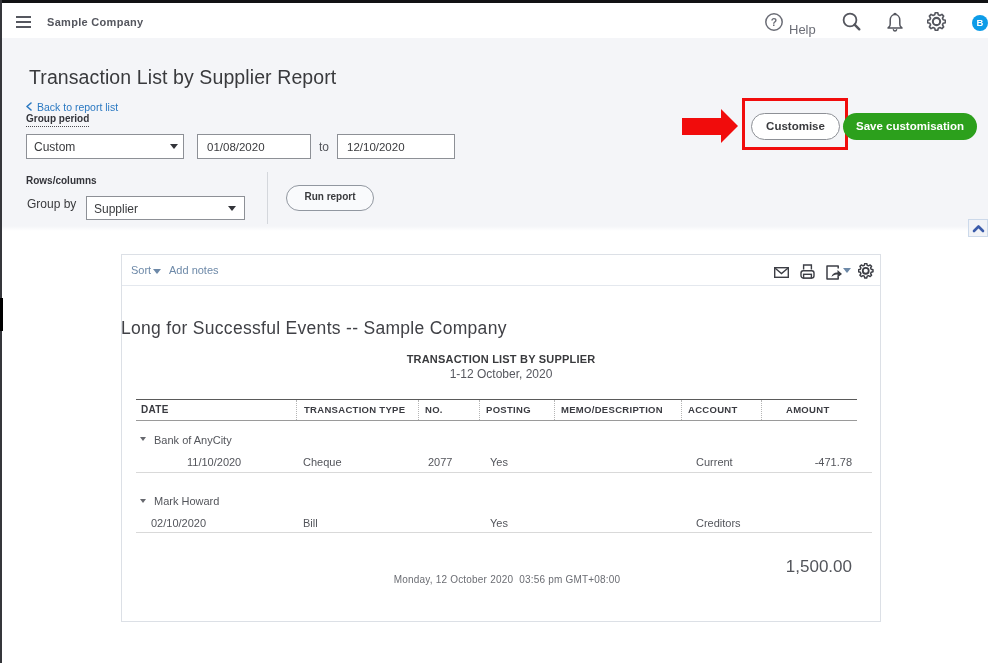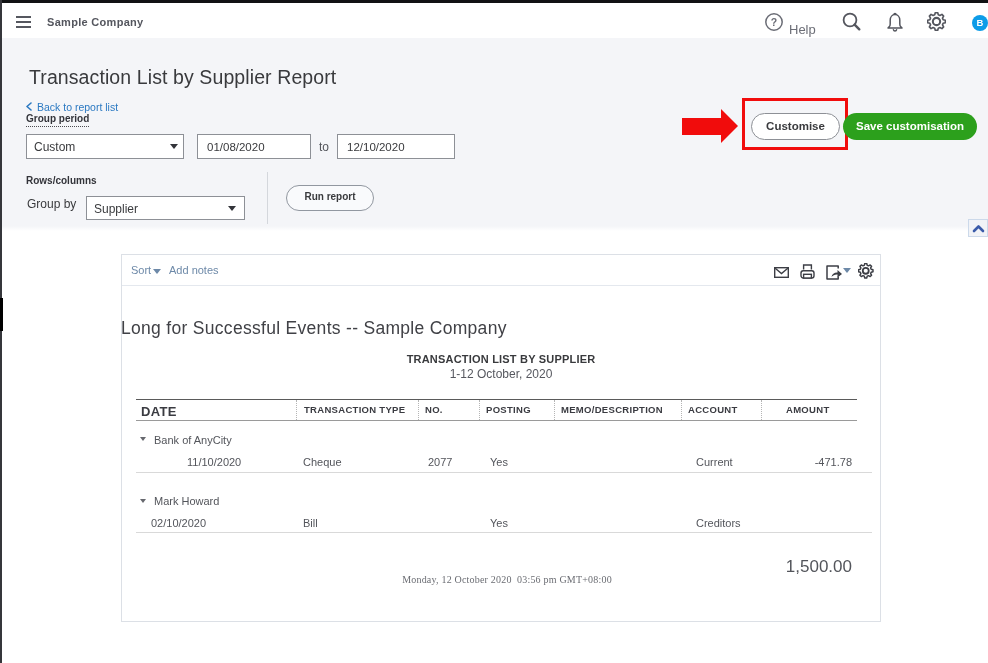--- a/index.html
+++ b/index.html
@@ -114,21 +114,21 @@
   <path d="M10.51 0.80 L13.49 0.80 L14.28 3.60 L16.33 4.45 L18.87 3.03 L20.97 5.13 L19.55 7.67 L20.40 9.72 L23.20 10.51 L23.20 13.49 L20.40 14.28 L19.55 16.33 L20.97 18.87 L18.87 20.97 L16.33 19.55 L14.28 20.40 L13.49 23.20 L10.51 23.20 L9.72 20.40 L7.67 19.55 L5.13 20.97 L3.03 18.87 L4.45 16.33 L3.60 14.28 L0.80 13.49 L0.80 10.51 L3.60 9.72 L4.45 7.67 L3.03 5.13 L5.13 3.03 L7.67 4.45 L9.72 3.60 Z" fill="none" stroke="#3c3e45" stroke-width="2.3" stroke-linejoin="round"></path>
   <circle cx="12" cy="12" r="4.6" fill="none" stroke="#3c3e45" stroke-width="2.8"></circle>
 </svg>
 
 <div class="abs" style="left:121px;top:318px;width:760px;text-align:left;font-size:17.5px;letter-spacing:0.3px;color:#404146;">Long for Successful Events -- Sample Company</div>
 <div class="abs" style="left:121px;top:353px;width:760px;text-align:center;font-size:11px;font-weight:bold;color:#393a3d;letter-spacing:0.2px;">TRANSACTION LIST BY SUPPLIER</div>
 <div class="abs" style="left:121px;top:367px;width:760px;text-align:center;font-size:12px;color:#56585f;">1-12 October, 2020</div>
 
 <div class="abs" style="left:136px;top:399px;width:721px;height:1px;background:#5a5a5a;"></div>
 <div class="abs" style="left:136px;top:420px;width:721px;height:1px;background:#9a9a9a;"></div>
-<div class="abs" style="left:141px;top:404px;font-size:13px;font-weight:bold;color:#3a3b41;letter-spacing:0.3px;">DATE</div>
+<div class="abs" style="left:141px;top:404px;font-size:10px;font-weight:bold;color:#3a3b41;letter-spacing:0.3px;">DATE</div>
 <div class="abs" style="left:304px;top:404px;font-size:9.5px;font-weight:bold;color:#3a3b41;letter-spacing:0.3px;">TRANSACTION TYPE</div>
 <div class="abs" style="left:425px;top:404px;font-size:9.5px;font-weight:bold;color:#3a3b41;letter-spacing:0.3px;">NO.</div>
 <div class="abs" style="left:486px;top:404px;font-size:9.5px;font-weight:bold;color:#3a3b41;letter-spacing:0.3px;">POSTING</div>
 <div class="abs" style="left:561px;top:404px;font-size:9.5px;font-weight:bold;color:#3a3b41;letter-spacing:0.3px;">MEMO/DESCRIPTION</div>
 <div class="abs" style="left:688px;top:404px;font-size:9.5px;font-weight:bold;color:#3a3b41;letter-spacing:0.3px;">ACCOUNT</div>
 <div class="abs" style="left:786px;top:404px;font-size:9.5px;font-weight:bold;color:#3a3b41;letter-spacing:0.3px;">AMOUNT</div>
 
 <div class="abs" style="left:296px;top:400px;width:1px;height:20px;border-left:1px dotted #b5b5b5;"></div>
 <div class="abs" style="left:418px;top:400px;width:1px;height:20px;border-left:1px dotted #b5b5b5;"></div>
 <div class="abs" style="left:479px;top:400px;width:1px;height:20px;border-left:1px dotted #b5b5b5;"></div>
@@ -148,16 +148,16 @@
 
 <div class="abs" style="left:140px;top:499px;width:0;height:0;border-left:3.5px solid transparent;border-right:3.5px solid transparent;border-top:4px solid #66686e;"></div>
 <div class="abs" style="left:154px;top:495px;font-size:11px;color:#53555b;">Mark Howard</div>
 <div class="abs" style="left:151px;top:517px;font-size:11px;color:#53555b;">02/10/2020</div>
 <div class="abs" style="left:303px;top:517px;font-size:11px;color:#53555b;">Bill</div>
 <div class="abs" style="left:490px;top:517px;font-size:11px;color:#53555b;">Yes</div>
 <div class="abs" style="left:696px;top:517px;font-size:11px;color:#53555b;">Creditors</div>
 <div class="abs" style="left:752px;top:517px;width:100px;text-align:right;font-size:17px;color:#53555b;margin-top:40px;">1,500.00</div>
 <div class="abs" style="left:136px;top:532px;width:736px;height:1px;background:#d9d9d9;"></div>
 
-<div class="abs" style="left:127px;top:574px;width:760px;text-align:center;font-size:10px;letter-spacing:0.2px;color:#6b6d73;font-family:Liberation Serif, serif;">Monday, 12 October 2020&nbsp;&nbsp;03:56 pm GMT+08:00</div>
+<div class="abs" style="left:127px;top:574px;width:760px;text-align:center;font-size:10px;letter-spacing:0.2px;color:#6b6d73;">Monday, 12 October 2020&nbsp;&nbsp;03:56 pm GMT+08:00</div>
 
 <div class="abs" style="left:0;top:0;width:2px;height:663px;background:#35363b;"></div>
 <div class="abs" style="left:0;top:298px;width:3px;height:33px;background:#000;"></div>
 
 </body></html>

